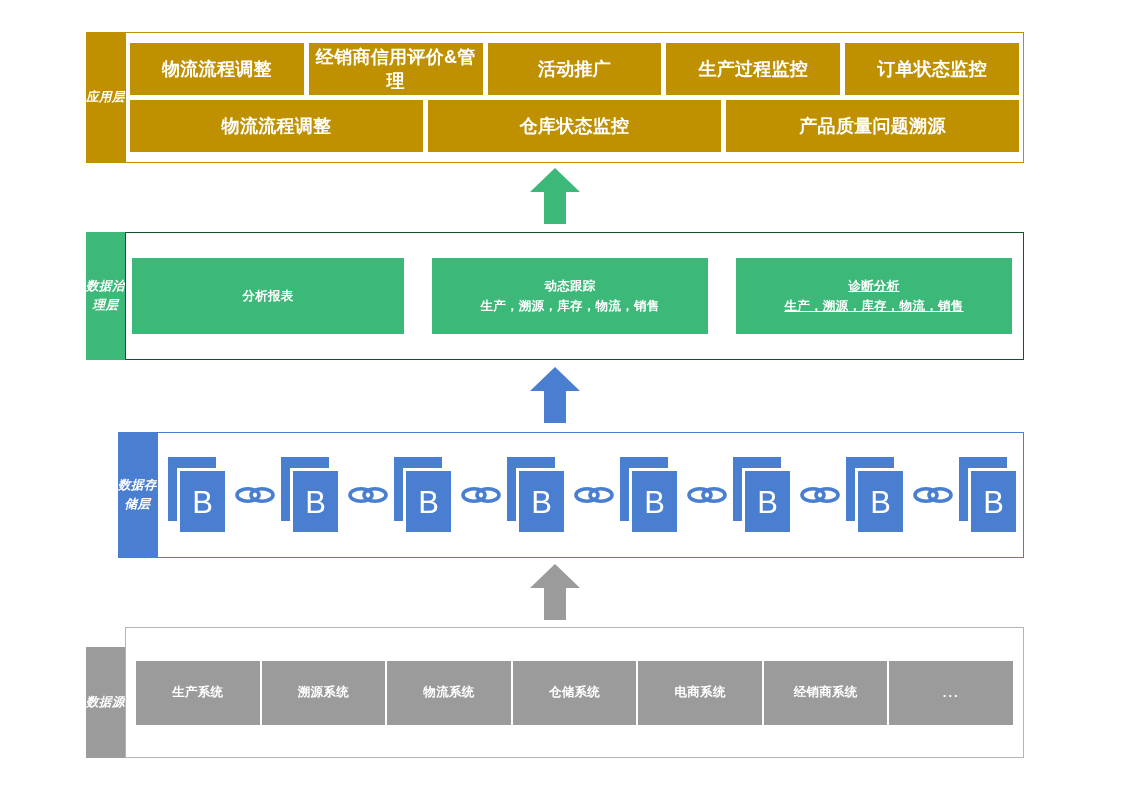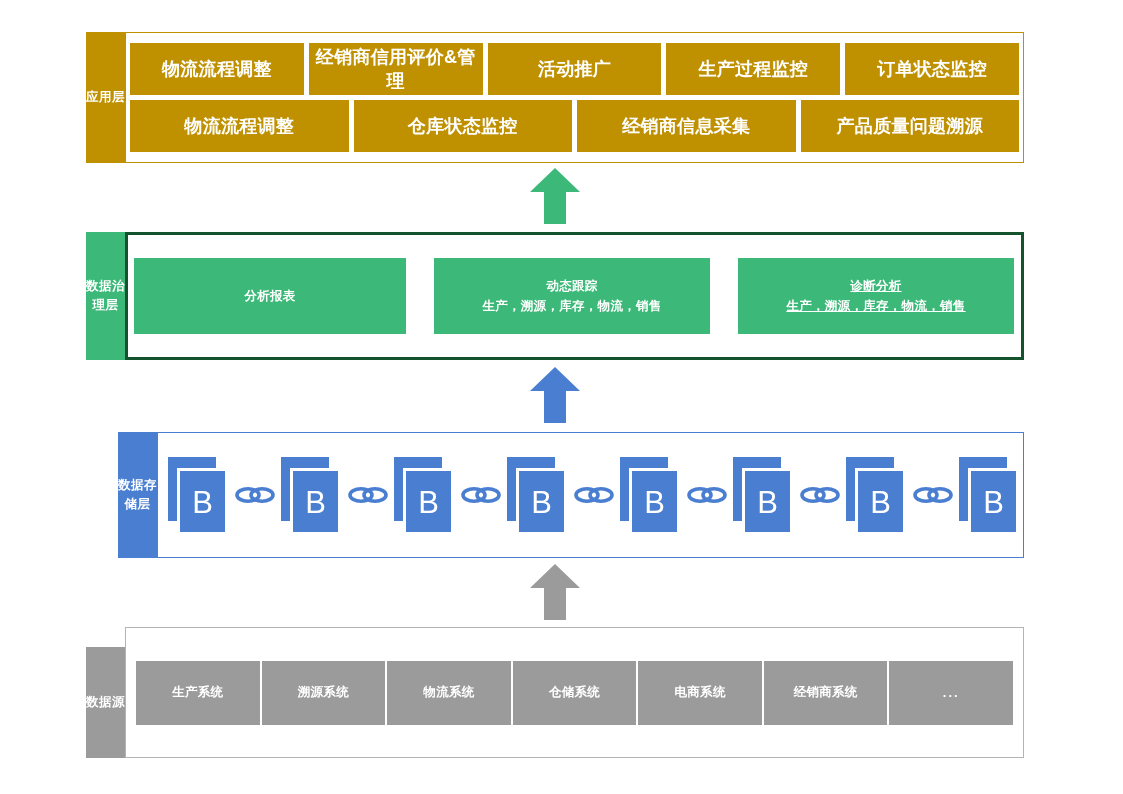--- a/index.html
+++ b/index.html
@@ -34,20 +34,21 @@
     display: flex;
     align-items: center;
     justify-content: center;
     box-sizing: border-box;
     color: #ffffff;
     font-weight: bold;
     font-size: 12.5px;
     line-height: 1.55;
     text-align: center;
     letter-spacing: 0.5px;
+    font-style: italic;
   }
   .layer-body {
     flex: 1 1 auto;
     box-sizing: border-box;
     display: flex;
     align-items: center;
     position: relative;
   }
 
   
@@ -90,21 +91,21 @@
 
   
   #layer-gov {
     left: 86px;
     top: 232px;
     width: 938px;
     height: 128px;
   }
   #layer-gov .layer-label { background: #3cb878; }
   #layer-gov .layer-body {
-    border: 3px solid #14532d;
+    border: 1px solid #14532d;
     justify-content: flex-start;
     padding: 0 6px;
     gap: 28px;
   }
   .gov-cell {
     height: 76px;
     background: #3cb878;
     color: #ffffff;
     font-size: 12.5px;
     font-weight: bold;
@@ -246,21 +247,20 @@
         <div class="app-cell">物流流程调整</div>
         <div class="app-cell">经销商信用评价&amp;管理</div>
         <div class="app-cell">活动推广</div>
         <div class="app-cell">生产过程监控</div>
         <div class="app-cell">订单状态监控</div>
       </div>
 
       <div class="app-row">
         <div class="app-cell">物流流程调整</div>
         <div class="app-cell">仓库状态监控</div>
-        <div class="app-cell">经销商信息采集</div>
         <div class="app-cell">产品质量问题溯源</div>
       </div>
 
     </div>
   </div>
 
   <div class="arrow" id="arrow-1">
     <svg viewBox="0 0 54 60" preserveAspectRatio="none" aria-hidden="true">
       <polygon points="27,2 52,26 38,26 38,58 16,58 16,26 2,26" fill="#3cb878"></polygon>
     </svg>

